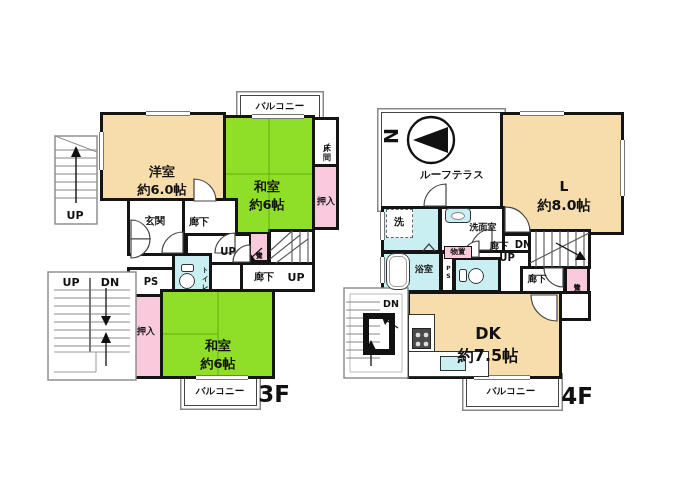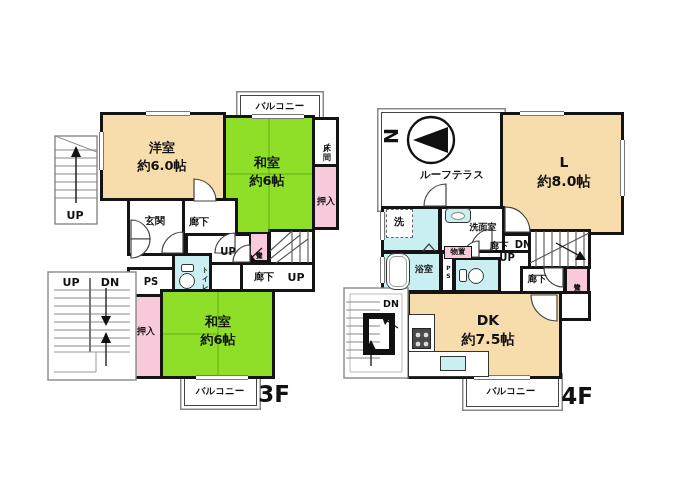--- a/index.html
+++ b/index.html
@@ -12,21 +12,21 @@
   .green{background:#8FDF29;}
   .pink{background:#F9C9DC;}
   .blue{background:#C9EFF2;}
   .outdoor{position:absolute;box-sizing:border-box;background:#fff;border:1.5px solid #444;
            box-shadow:0 0 0 2.5px #fff,0 0 0 4px #888;z-index:0;}
   .win-h{position:absolute;height:5px;background:#fff;border-top:1px solid #777;border-bottom:1px solid #777;box-sizing:border-box;z-index:5;}
   .win-v{position:absolute;width:5px;background:#fff;border-left:1px solid #777;border-right:1px solid #777;box-sizing:border-box;z-index:5;}
   svg.overlay{position:absolute;left:0;top:0;z-index:6;pointer-events:none;}
   .lbl{position:absolute;transform:translate(-50%,-50%);font-weight:bold;white-space:nowrap;z-index:8;line-height:1;}
   .vert{writing-mode:vertical-rl;text-orientation:upright;letter-spacing:1px;line-height:1;}
-  .rlabel{position:absolute;transform:translate(-50%,-50%);font-weight:bold;text-align:center;line-height:1.35;z-index:8;white-space:nowrap;}
+  .rlabel{position:absolute;transform:translate(-50%,-50%);font-weight:bold;text-align:center;line-height:1.35;z-index:8;white-space:nowrap;margin-top:24px;}
   .rlabel span{display:block;}
   .rot-ccw{transform:translate(-50%,-50%) rotate(-90deg);}
   .icon{position:absolute;box-sizing:border-box;z-index:7;}
   .toilet{width:18px;height:26px;}
   .toilet .tank{position:absolute;left:2px;top:0;width:13px;height:8px;background:#fff;border:1.3px solid #333;border-radius:2px;box-sizing:border-box;}
   .toilet .bowl{position:absolute;left:0;top:9px;width:16px;height:16px;background:#fff;border:1.3px solid #333;border-radius:50%;box-sizing:border-box;}
   .tub{width:24px;height:37px;border:1.5px solid #333;border-radius:9px;background:#fff;}
   .tub::after{content:"";position:absolute;inset:2px;border:1px solid #999;border-radius:6px;}
   .basin{background:#C9EFF2;border:1.3px solid #333;border-radius:4px;}
   .basin::after{content:"";position:absolute;left:50%;top:50%;width:12px;height:6px;transform:translate(-50%,-50%);
@@ -209,21 +209,21 @@
       </g>
       <path d="M423,251 l6,-7 l6,7" fill="none" stroke="#444" stroke-width="1.2"></path>
     </svg>
 
     <div class="lbl rot-ccw" style="left:391px;top:136px;font-size:19px;">N</div>
     <div class="lbl" style="left:452px;top:174px;font-size:10.5px;">ルーフテラス</div>
     <div class="rlabel" style="left:564px;top:172px;font-size:14px;">
       <span>L</span>
         <span>約8.0帖</span>
     </div>
-    <div class="rlabel" style="left:488px;top:330px;font-size:14px;">
+    <div class="rlabel" style="left:488px;top:321px;font-size:16px;">
       <span>DK</span>
         <span>約7.5帖</span>
     </div>
     <div class="lbl" style="left:399px;top:222px;font-size:10px;">洗</div>
     <div class="lbl" style="left:483px;top:227px;font-size:9px;">洗面室</div>
     <div class="lbl" style="left:458px;top:252px;font-size:7.5px;">物置</div>
     <div class="lbl" style="left:424px;top:269px;font-size:9px;">浴室</div>
     <div class="lbl vert" style="left:448px;top:272px;font-size:6px;">PS</div>
     <div class="lbl" style="left:499px;top:246px;font-size:9.5px;">廊下</div>
     <div class="lbl" style="left:523px;top:245px;font-size:10px;">DN</div>

